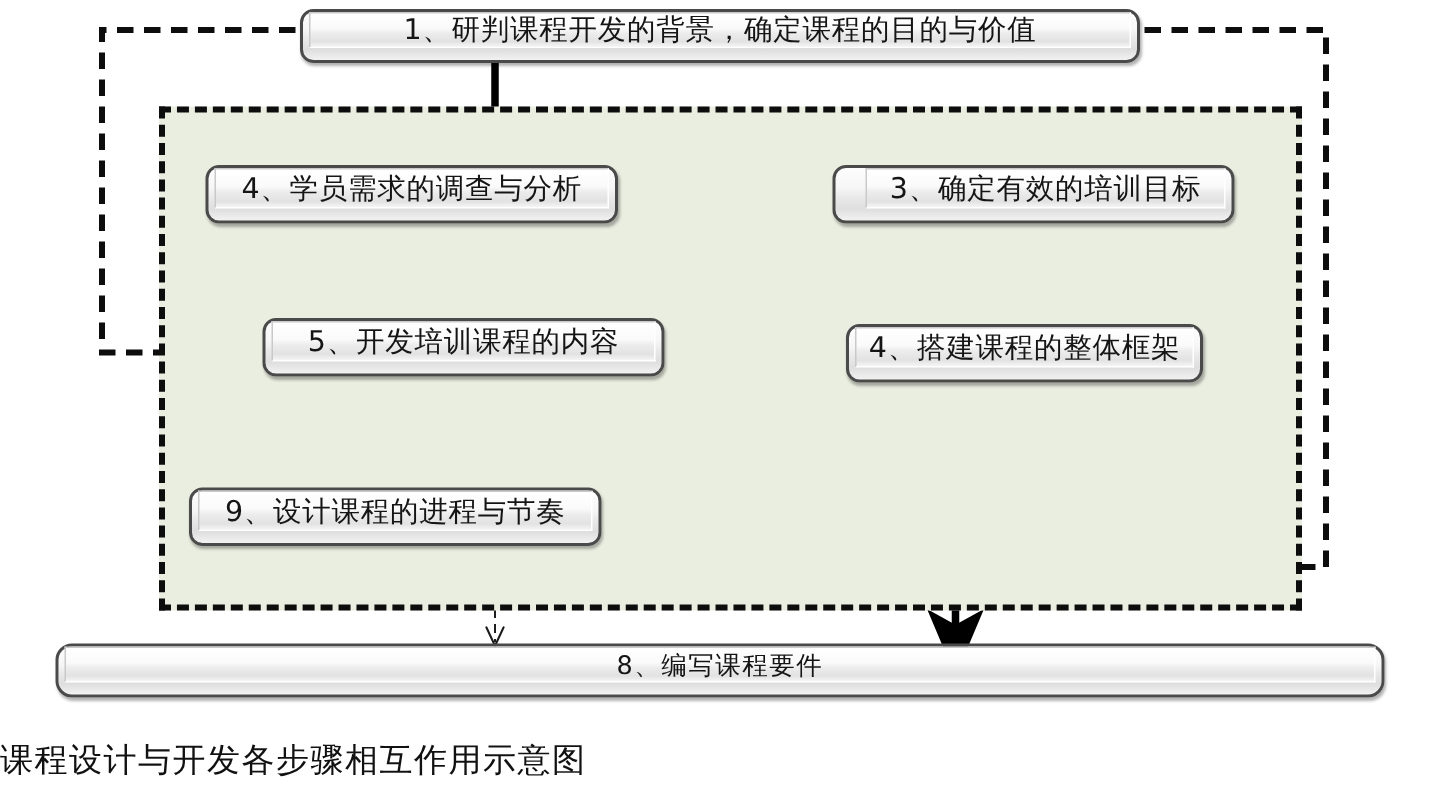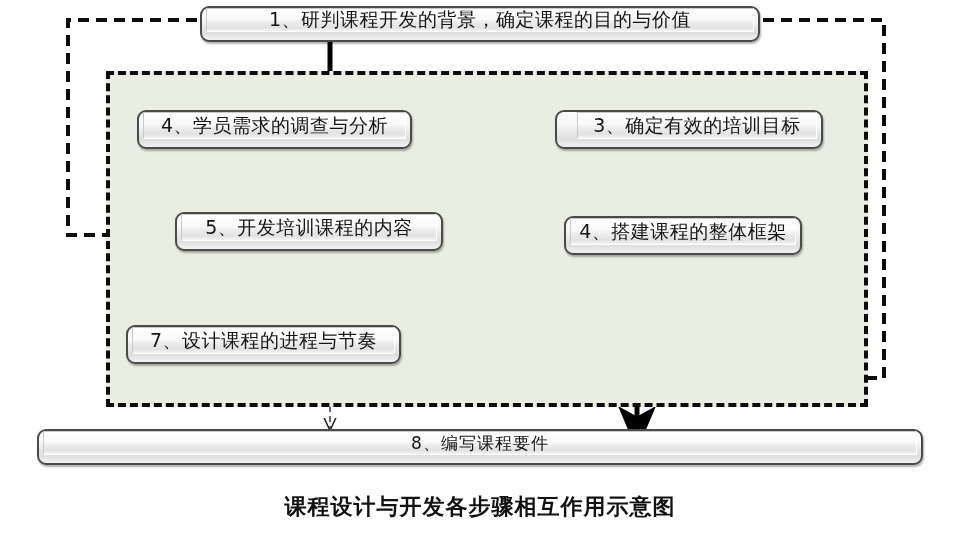--- a/index.html
+++ b/index.html
@@ -79,23 +79,23 @@
     background: #eaeee0;
     border: 4px dashed #0d0d0d;
     box-sizing: border-box;
     z-index: 1;
   }
   #diagram-title {
     position: absolute;
     left: 0;
     top: 492px;
     width: 960px;
-    text-align: center;
+    text-align: left;
     font-size: 22px;
-    font-weight: bold;
+    font-weight: normal;
     color: #111111;
     letter-spacing: 1px;
     font-family: "DejaVu Sans", "Liberation Sans", sans-serif;
   }
 </style>
 </head>
 <body>
 
 <div id="canvas">
 
@@ -197,26 +197,26 @@
   </div>
 
   <div class="node" style="left:175px; top:212px; width:268px; height:39px;">
     <div class="inner">
       <span class="label">5、开发培训课程的内容</span>
     </div>
   </div>
 
   <div class="node" style="left:126px; top:325px; width:275px; height:39px;">
     <div class="inner">
-      <span class="label">7、设计课程的进程与节奏</span>
-    </div>
-  </div>
-
-
-  <div class="node wide" style="left:37px; top:429px; width:886px; height:36px;">
+      <span class="label">9、设计课程的进程与节奏</span>
+    </div>
+  </div>
+
+
+  <div class="node wide" style="left:37px; top:429px; width:886px; height:36px;border-radius:11px;">
     <div class="inner">
       <span class="label">8、编写课程要件</span>
     </div>
   </div>
 
   <div id="diagram-title">课程设计与开发各步骤相互作用示意图</div>
 
 </div>
 
 </body></html>

